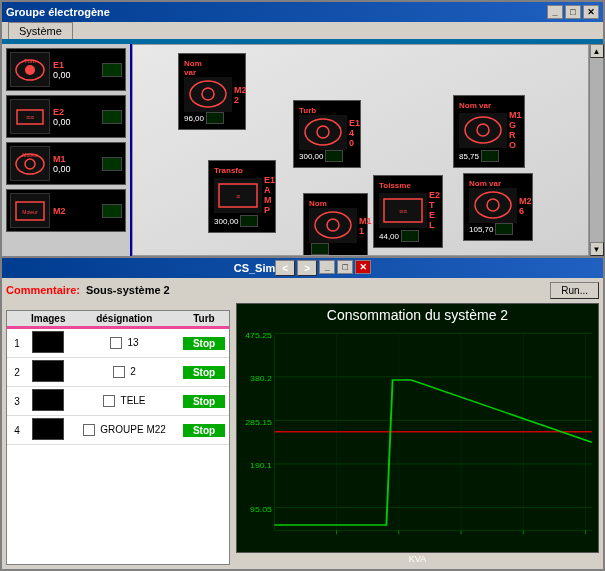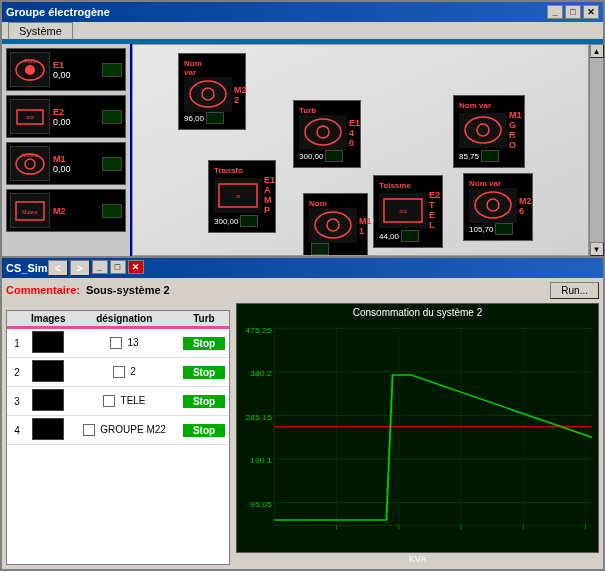--- a/index.html
+++ b/index.html
@@ -154,21 +154,21 @@
       width: 605px;
       height: 315px;
       background: #d4d0c8;
       border: 2px solid #808080;
     }
     .bottom-titlebar {
       height: 20px;
       background: linear-gradient(to right, #003c8f, #2060c0);
       display: flex;
       align-items: center;
-      justify-content: flex-start;
+      justify-content: center;
       padding: 0 4px;
       color: white;
       font-size: 11px;
       font-weight: bold;
     }
     .bottom-content {
       display: flex;
       height: calc(100% - 20px);
       background: #d4d0c8;
       padding: 4px;
@@ -258,21 +258,21 @@
     }
     .chart-area {
       flex: 1;
       background: #001800;
       border: 1px solid #555;
       position: relative;
       overflow: hidden;
     }
     .chart-title {
       color: white;
-      font-size: 10px;
+      font-size: 14px;
       text-align: center;
       padding-top: 3px;
     }
     .chart-svg {
       width: 100%;
       height: calc(100% - 20px);
     }
     .chart-x-label {
       color: white;
       font-size: 9px;

